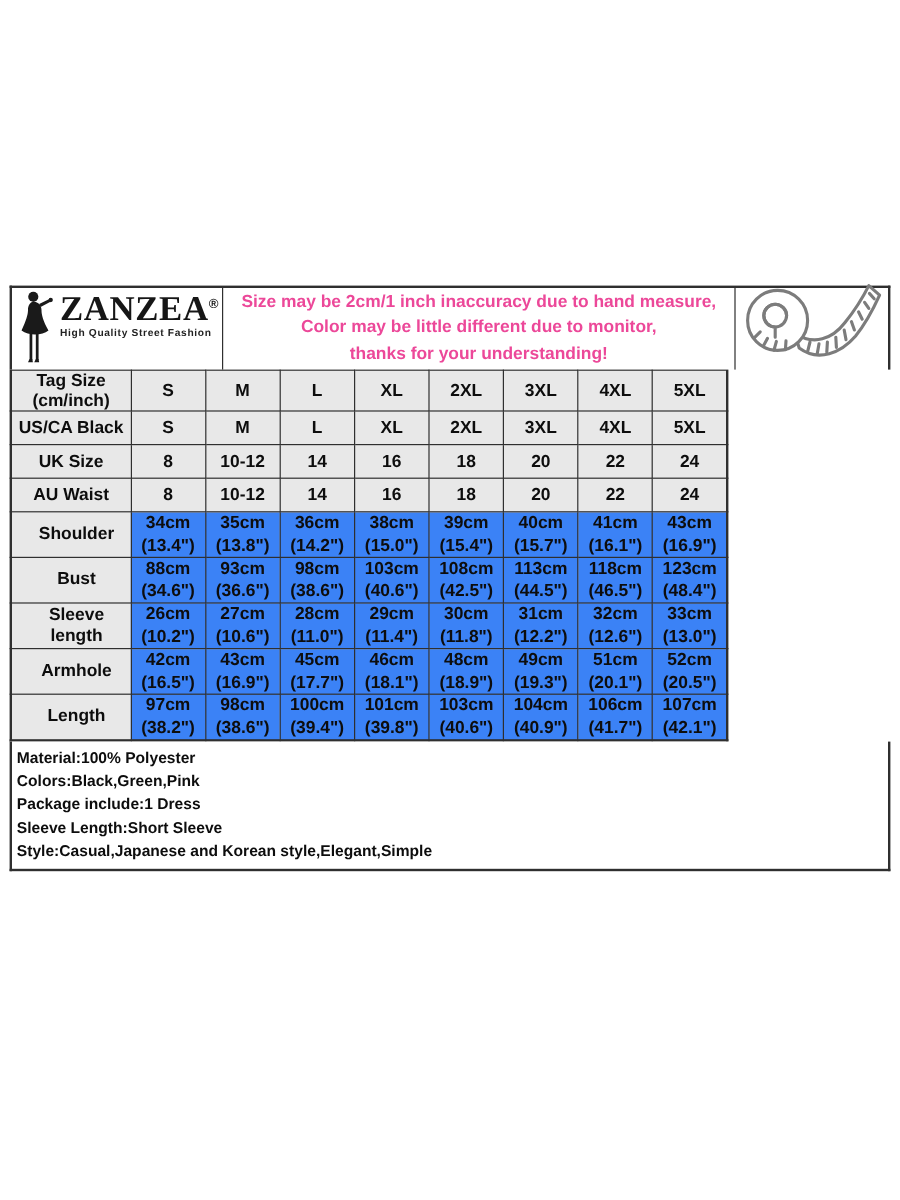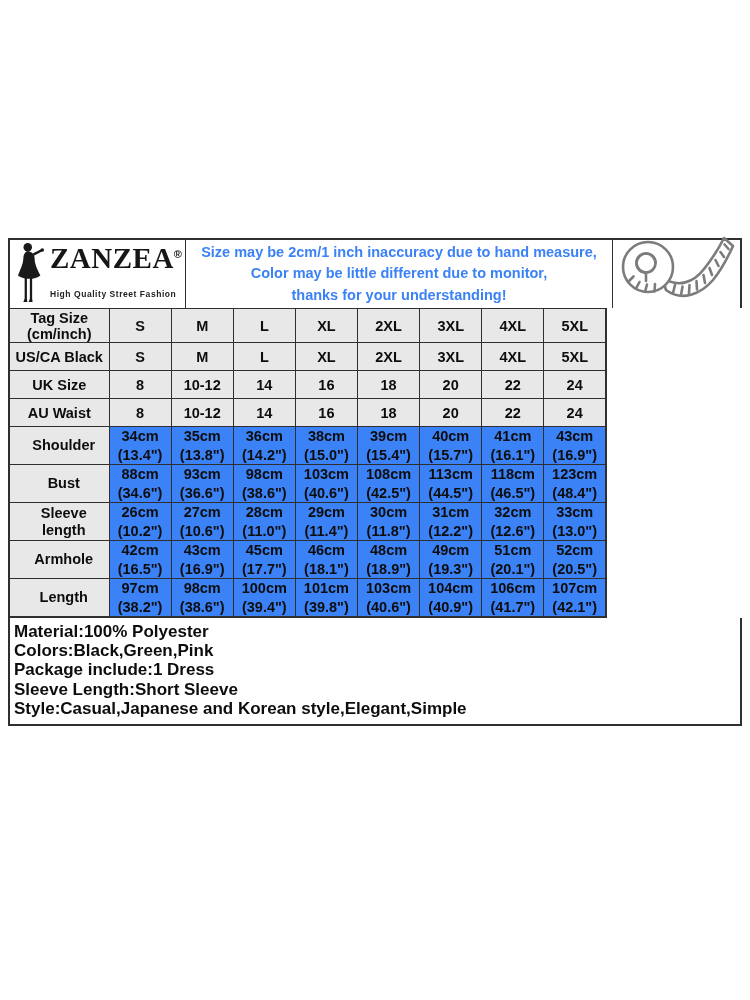--- a/index.html
+++ b/index.html
@@ -10,41 +10,41 @@
   }
   .sheet { position:absolute; left:8px; top:238px; width:734px; }
 
   
   .hdr { display:flex; height:70px; border:2px solid #2f2f2f; border-bottom:none; background:#fff; }
   .logo-cell { width:176px; border-right:1px solid #2f2f2f; display:flex; align-items:flex-start; padding-left:3px; overflow:hidden; }
   .logo-fig { flex:0 0 auto; margin-top:2px; }
   .logo-txt { margin-left:1px; }
   .brand-line { font-family:"Liberation Serif","DejaVu Serif",serif; font-weight:bold; font-size:29px; line-height:28px; letter-spacing:0.5px; color:#161616; white-space:nowrap; }
   .brand-line sup { font-size:11px; font-family:"Liberation Sans",sans-serif; vertical-align:10px; font-weight:bold; }
-  .tagline { font-size:8.5px; font-weight:bold; letter-spacing:0.55px; color:#222; margin-top:17px; white-space:nowrap; }
-  .notice-cell { flex:1; border-right:1px solid #2f2f2f; display:flex; flex-direction:column; justify-content:center; text-align:center; font-weight:bold; font-size:14.5px; line-height:21.5px; color:#3b82f6; }
+  .tagline { font-size:8.5px; font-weight:bold; letter-spacing:0.55px; color:#222; margin-top:0px; white-space:nowrap; }
+  .notice-cell { flex:1; border-right:1px solid #2f2f2f; display:flex; flex-direction:column; justify-content:center; text-align:center; font-weight:bold; font-size:14.5px; line-height:21.5px; color:#ec4899; }
   .tape-cell { width:127px; position:relative; overflow:visible; }
   .tape-cell svg { position:absolute; top:-11px; left:3px; }
 
   
   table.size-table { width:599px; border-collapse:collapse; table-layout:fixed; border:2px solid #2f2f2f; border-top:1px solid #2f2f2f; }
   table.size-table td {
     border:1px solid #2f2f2f; text-align:center; vertical-align:middle;
     font-weight:bold; font-size:14.5px; color:#0d0d0d; white-space:pre-line; padding:0 1px;
   }
   col.c-label { width:100px; }
   tr.size-row td { background:#e8e8e8; height:28px; }
   tr.tag-row td { height:34px; line-height:16px; }
   tr.meas-row { height:38px; }
   tr.meas-row td { background:#3b82f6; line-height:18.5px; }
   tr.meas-row td.lbl { background:#e8e8e8; line-height:17px;padding-left:10px; }
 
   
   .details { border:2px solid #2f2f2f; border-top:none; background:#fff; padding:4px 5px 6px 4px; }
-  .details .dline { font-weight:bold; font-size:17px; line-height:19.2px; color:#0d0d0d; text-align:left; }
+  .details .dline { font-weight:bold; font-size:13px; line-height:19.2px; color:#0d0d0d; text-align:left; }
 </style>
 </head>
 <body>
 
 <div class="sheet">
 
   <div class="hdr">
     <div class="logo-cell">
       <svg class="logo-fig" width="36" height="62" viewBox="0 0 36 76" aria-hidden="true">
         <g fill="#1a1a1a" stroke="none">

